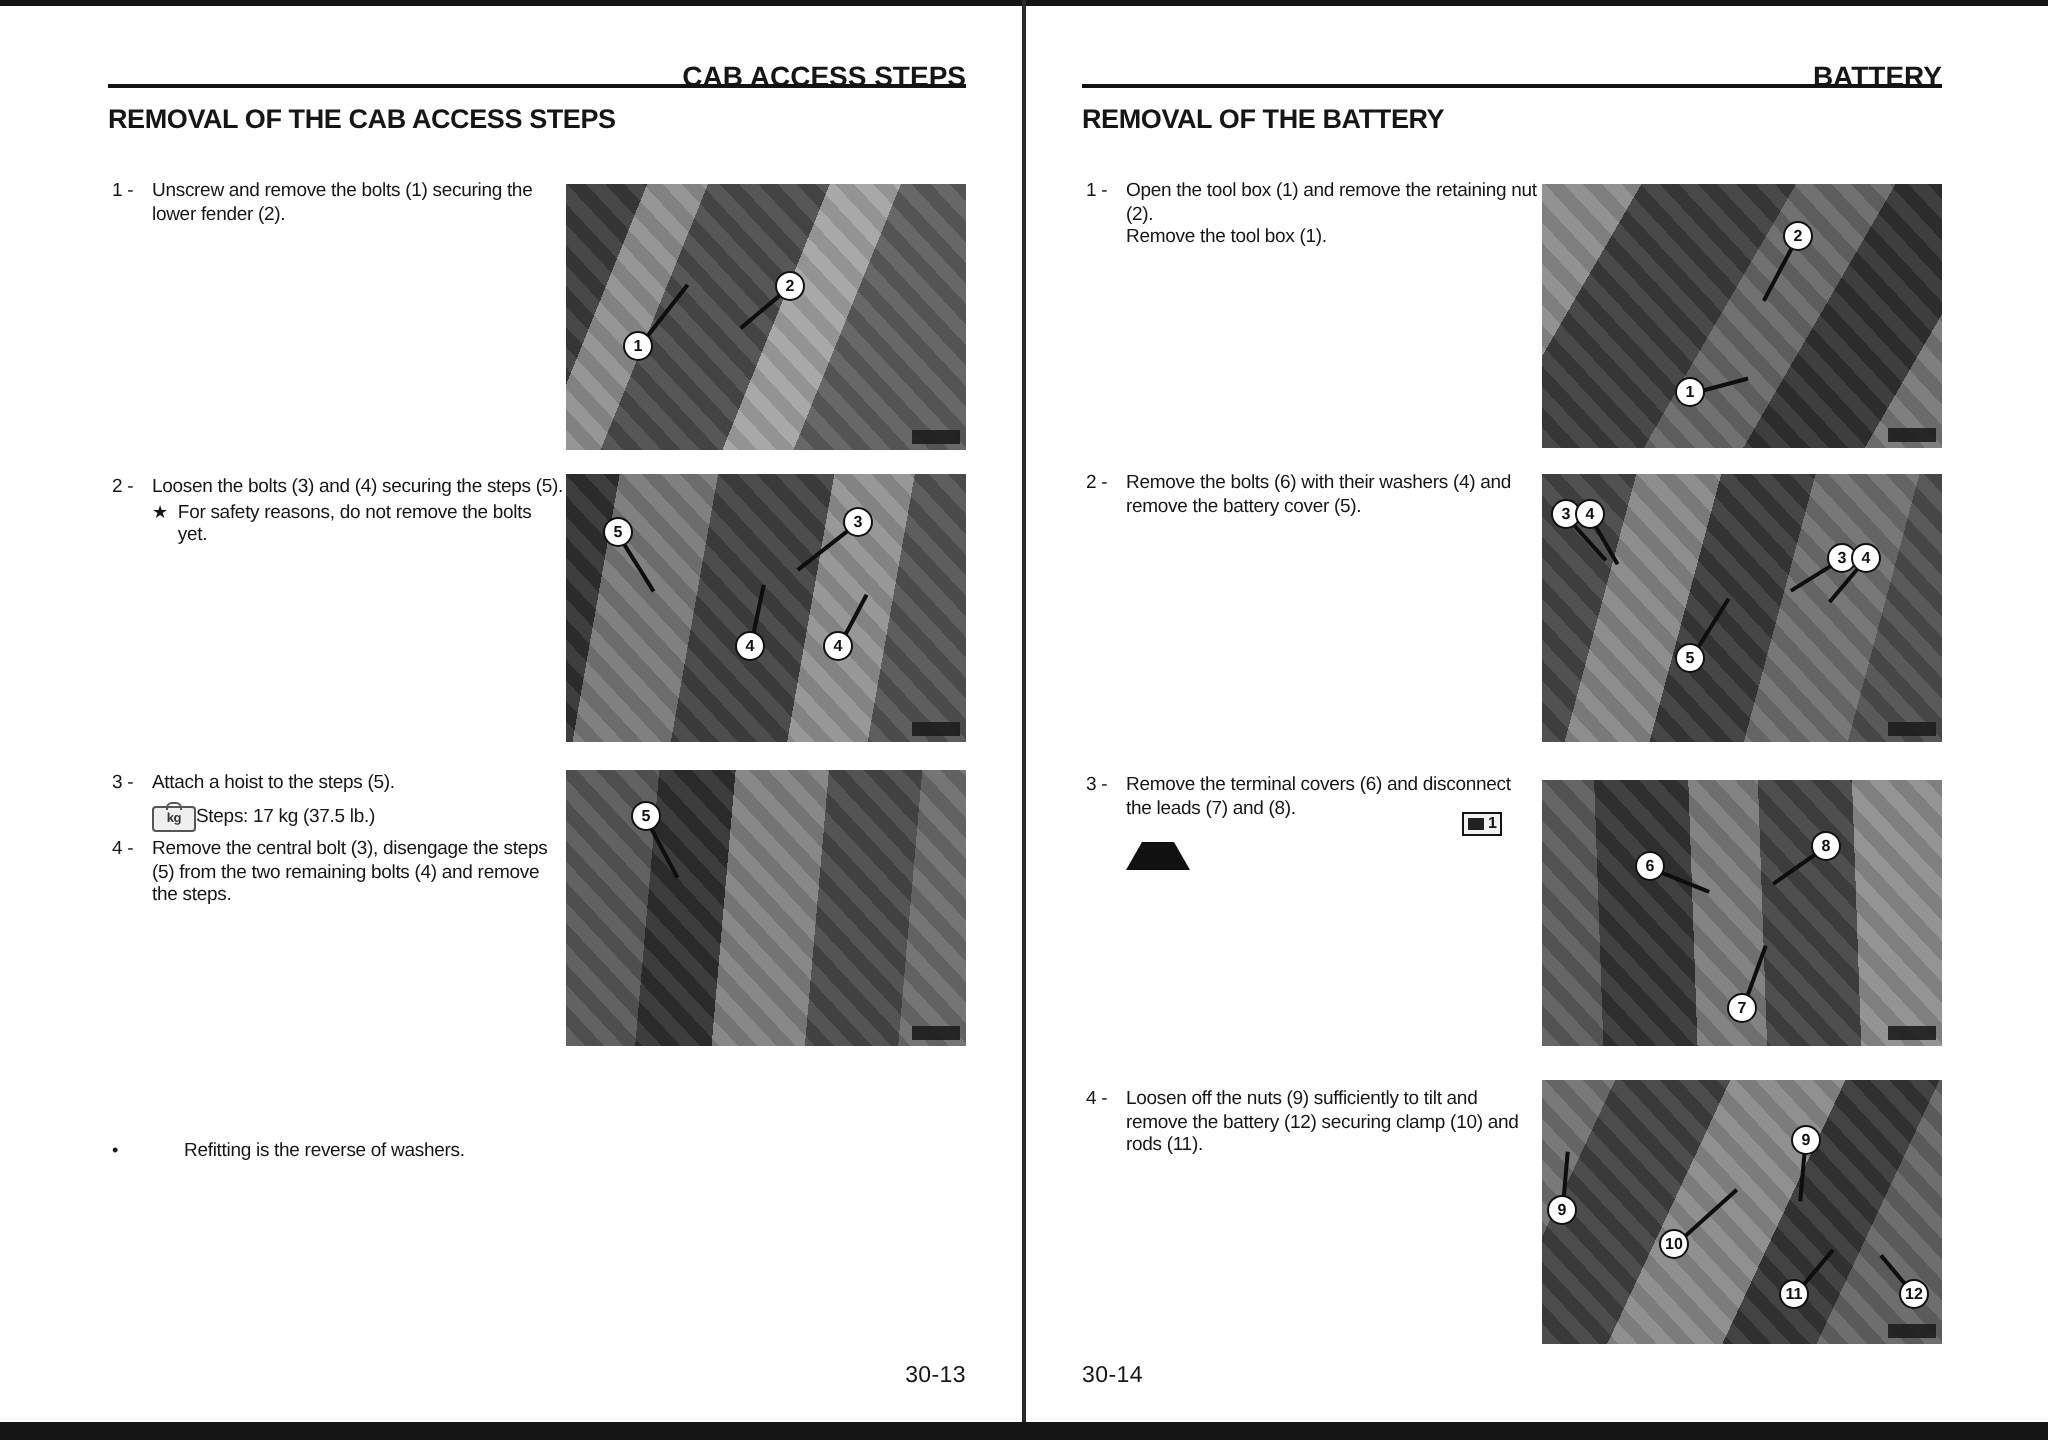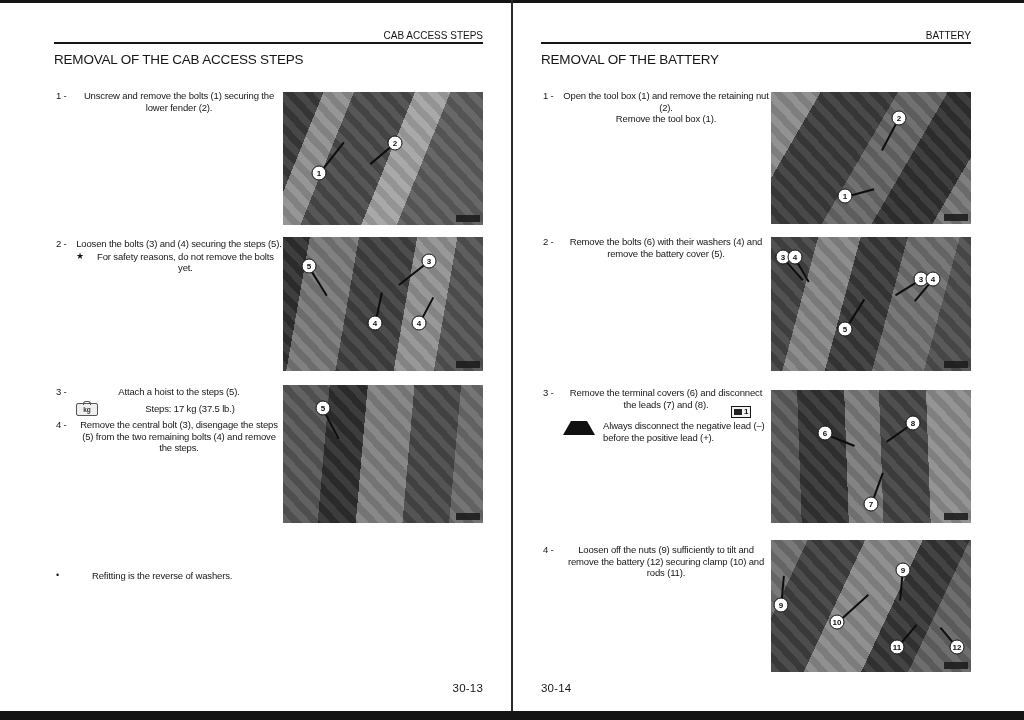--- a/index.html
+++ b/index.html
@@ -10,28 +10,28 @@
     -webkit-font-smoothing:antialiased;
   }
   .edge-top{position:absolute;left:0;top:0;width:1024px;height:3px;background:#141414;}
   .edge-bottom{position:absolute;left:0;top:711px;width:1024px;height:9px;background:#141414;}
   .spine{position:absolute;left:511px;top:0;width:2px;height:711px;background:#2a2a2a;}
 
   .page{position:absolute;top:0;height:711px;}
   #pageL{left:54px;width:429px;}
   #pageR{left:541px;width:430px;}
 
-  .running-head{position:absolute;top:30px;right:0;font-size:10px;font-weight:normal;letter-spacing:0;}
+  .running-head{position:absolute;top:30px;right:0;font-size:14px;font-weight:bold;letter-spacing:0;}
   .head-rule{position:absolute;top:42px;left:0;right:0;height:2px;background:#141414;}
-  .page-title{position:absolute;top:52px;left:0;margin:0;font-size:13.5px;font-weight:normal;letter-spacing:-0.2px;}
+  .page-title{position:absolute;top:52px;left:0;margin:0;font-size:13.5px;font-weight:bold;letter-spacing:-0.2px;}
 
   .step{position:absolute;left:2px;width:226px;font-size:9.5px;line-height:11.5px;letter-spacing:-0.15px;}
   .step .row{display:flex;gap:5px;}
   .step .num{flex:0 0 15px;white-space:nowrap;}
-  .step .txt{flex:1;white-space:pre-line;text-align:center;}
+  .step .txt{flex:1;white-space:pre-line;}
   .note-row{display:flex;gap:5px;margin-top:1px;padding-left:20px;}
   .star{font-size:9px;line-height:11px;}
   .weight-row{display:flex;gap:0;margin-top:5px;padding-left:20px;align-items:center;}
   .weight-icon{position:relative;width:20px;height:11px;border:1px solid #555;border-radius:2px;
     background:#efefef;font-size:6.5px;line-height:11px;text-align:center;color:#333;font-weight:bold;}
   .weight-icon::before{content:"";position:absolute;left:6px;top:-3px;width:6px;height:3px;
     border:1px solid #555;border-bottom:none;border-radius:3px 3px 0 0;}
   .section-title{position:absolute;left:0;top:536px;margin:0;width:205px;
     font-size:13.5px;font-weight:bold;line-height:14px;letter-spacing:-0.2px;}
   .bullet-row{position:absolute;left:2px;top:570px;width:226px;display:flex;gap:33px;
@@ -178,21 +178,20 @@
 
   <div class="toolref">
     <span class="toolref-glyph"></span>
     <span class="toolref-num">1</span>
   </div>
 
   <div class="warning-row">
     <span class="warn-tri">
         <i>!</i>
       </span>
-    <span class="warn-txt">Always disconnect the negative lead (–) before the positive lead (+).</span>
   </div>
 
   <div class="step" style="top:544px">
     <div class="row">
       <span class="num">4 -</span>
       <span class="txt">Loosen off the nuts (9) sufficiently to tilt and remove the battery (12) securing clamp (10) and rods (11).</span>
     </div>
   </div>
 
   <div class="photo ph4" style="top:92px;height:132px">

